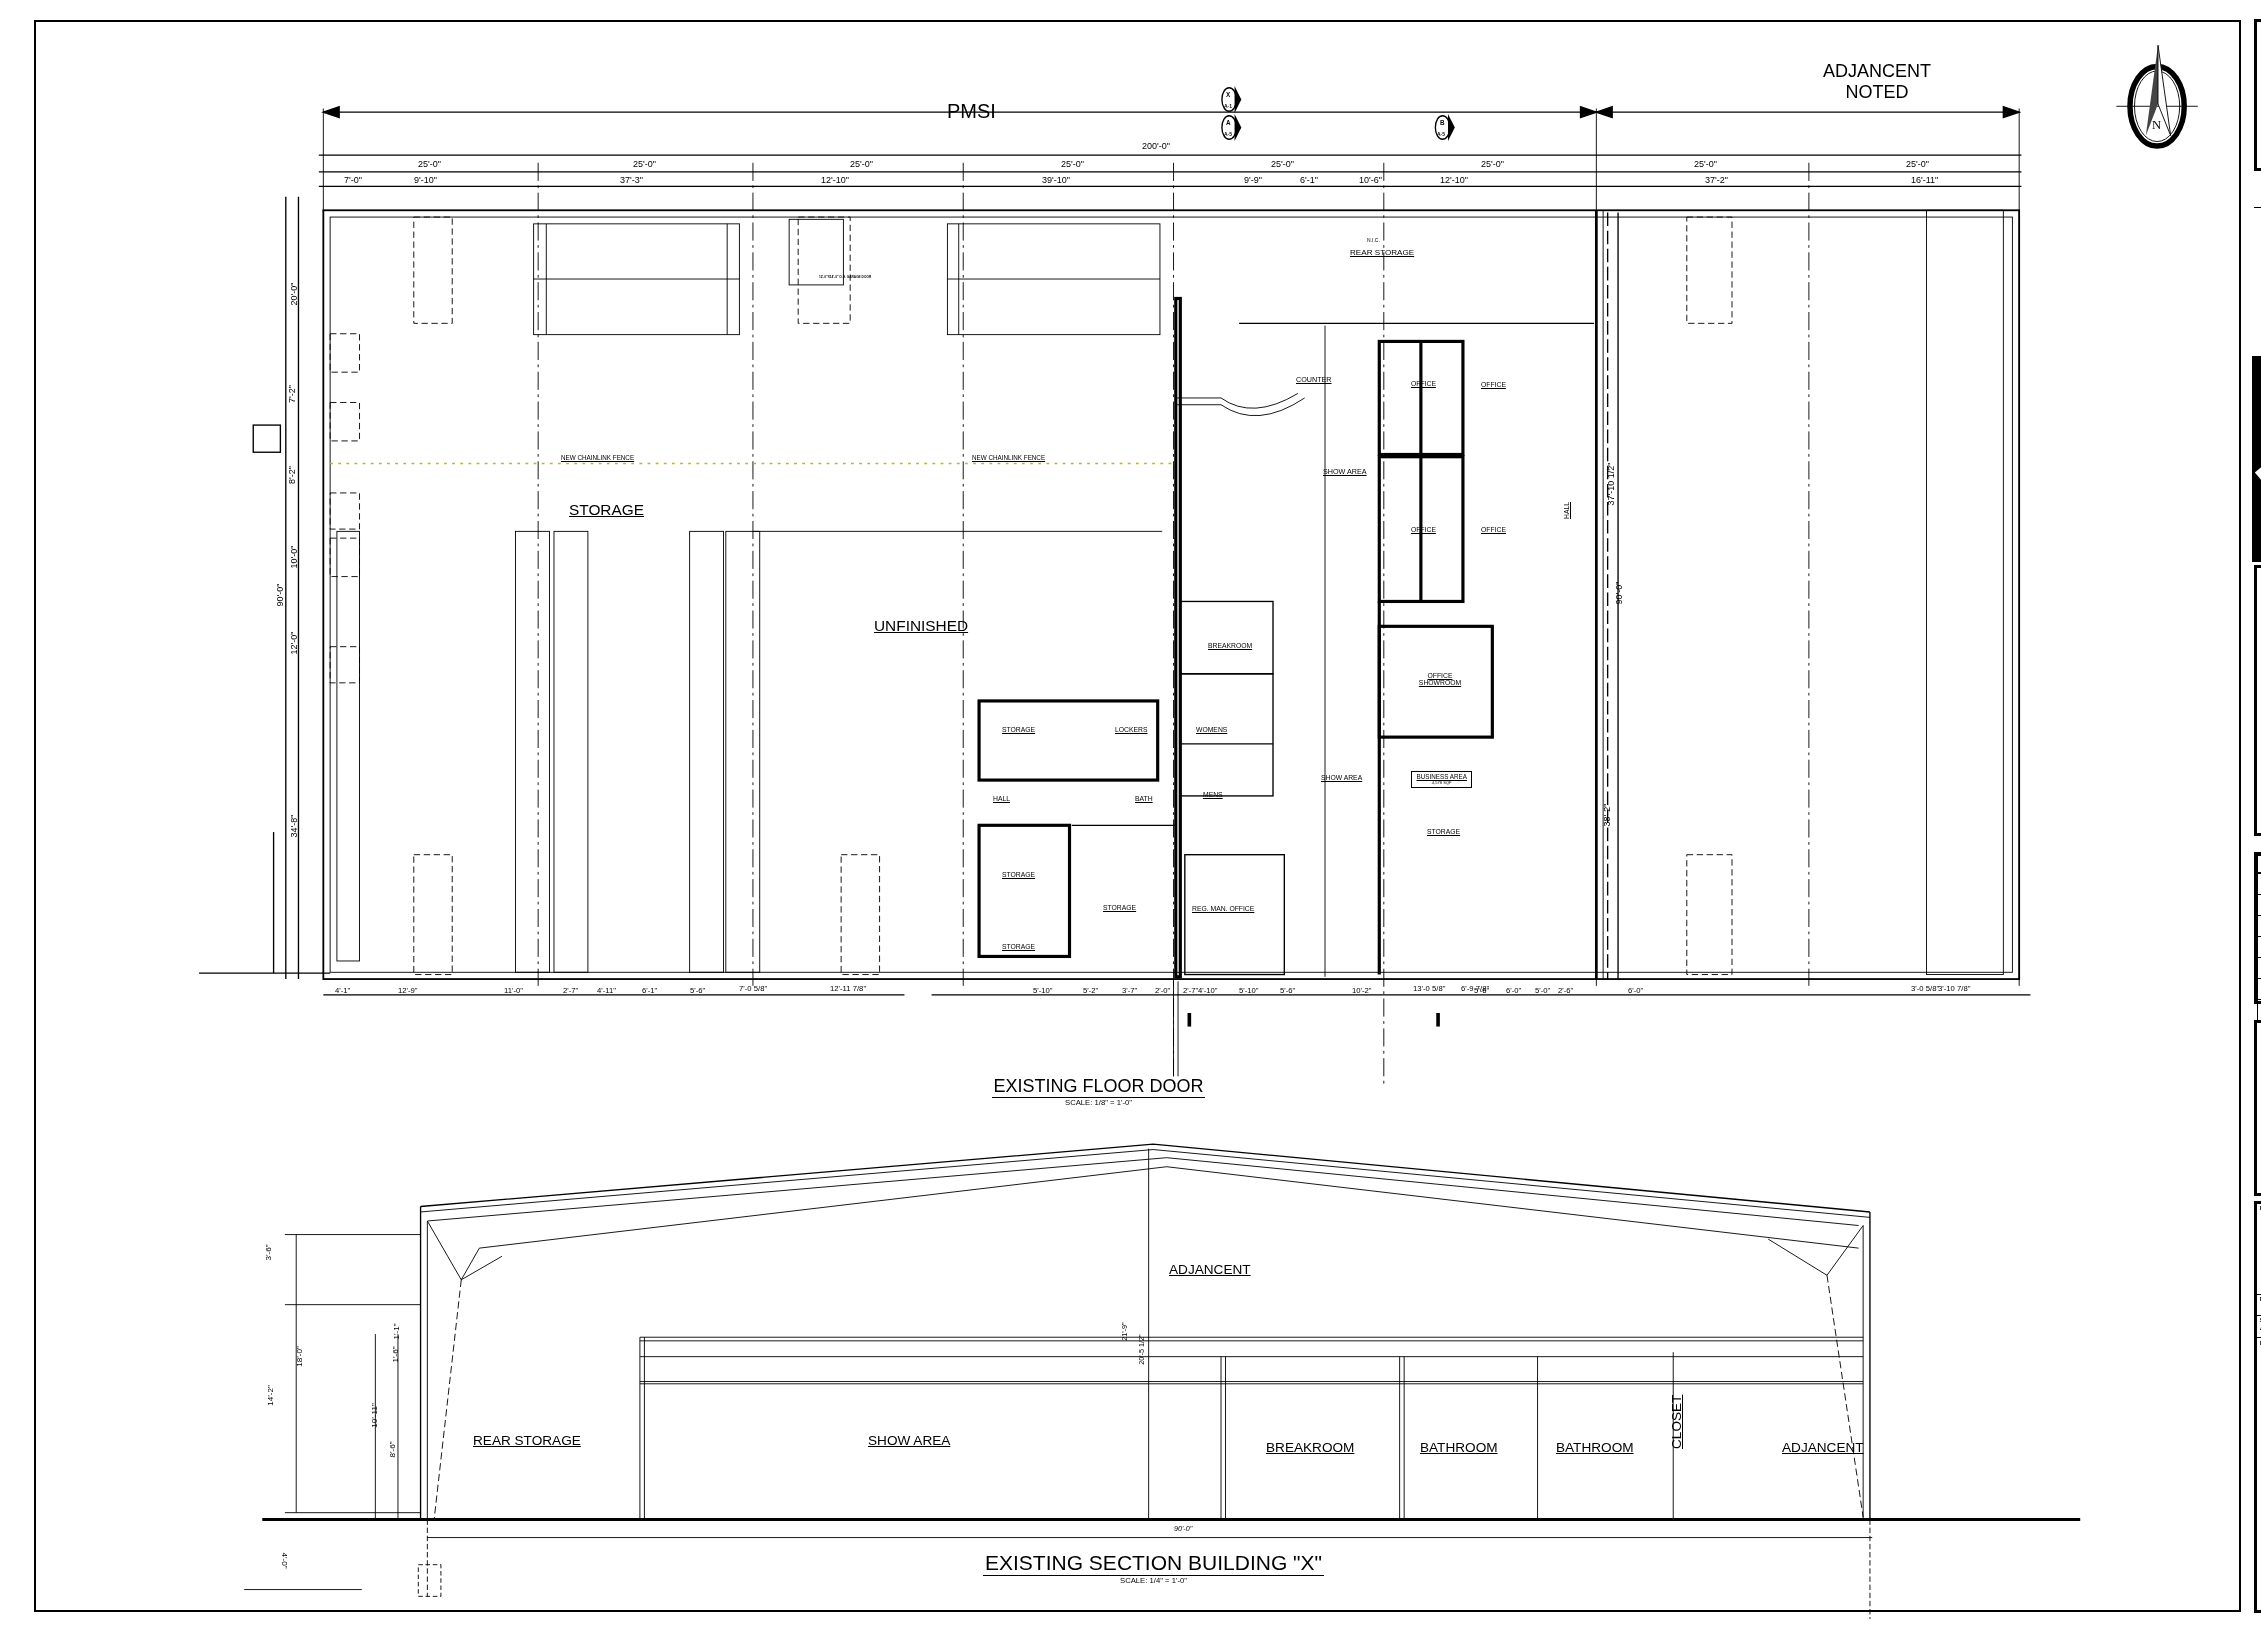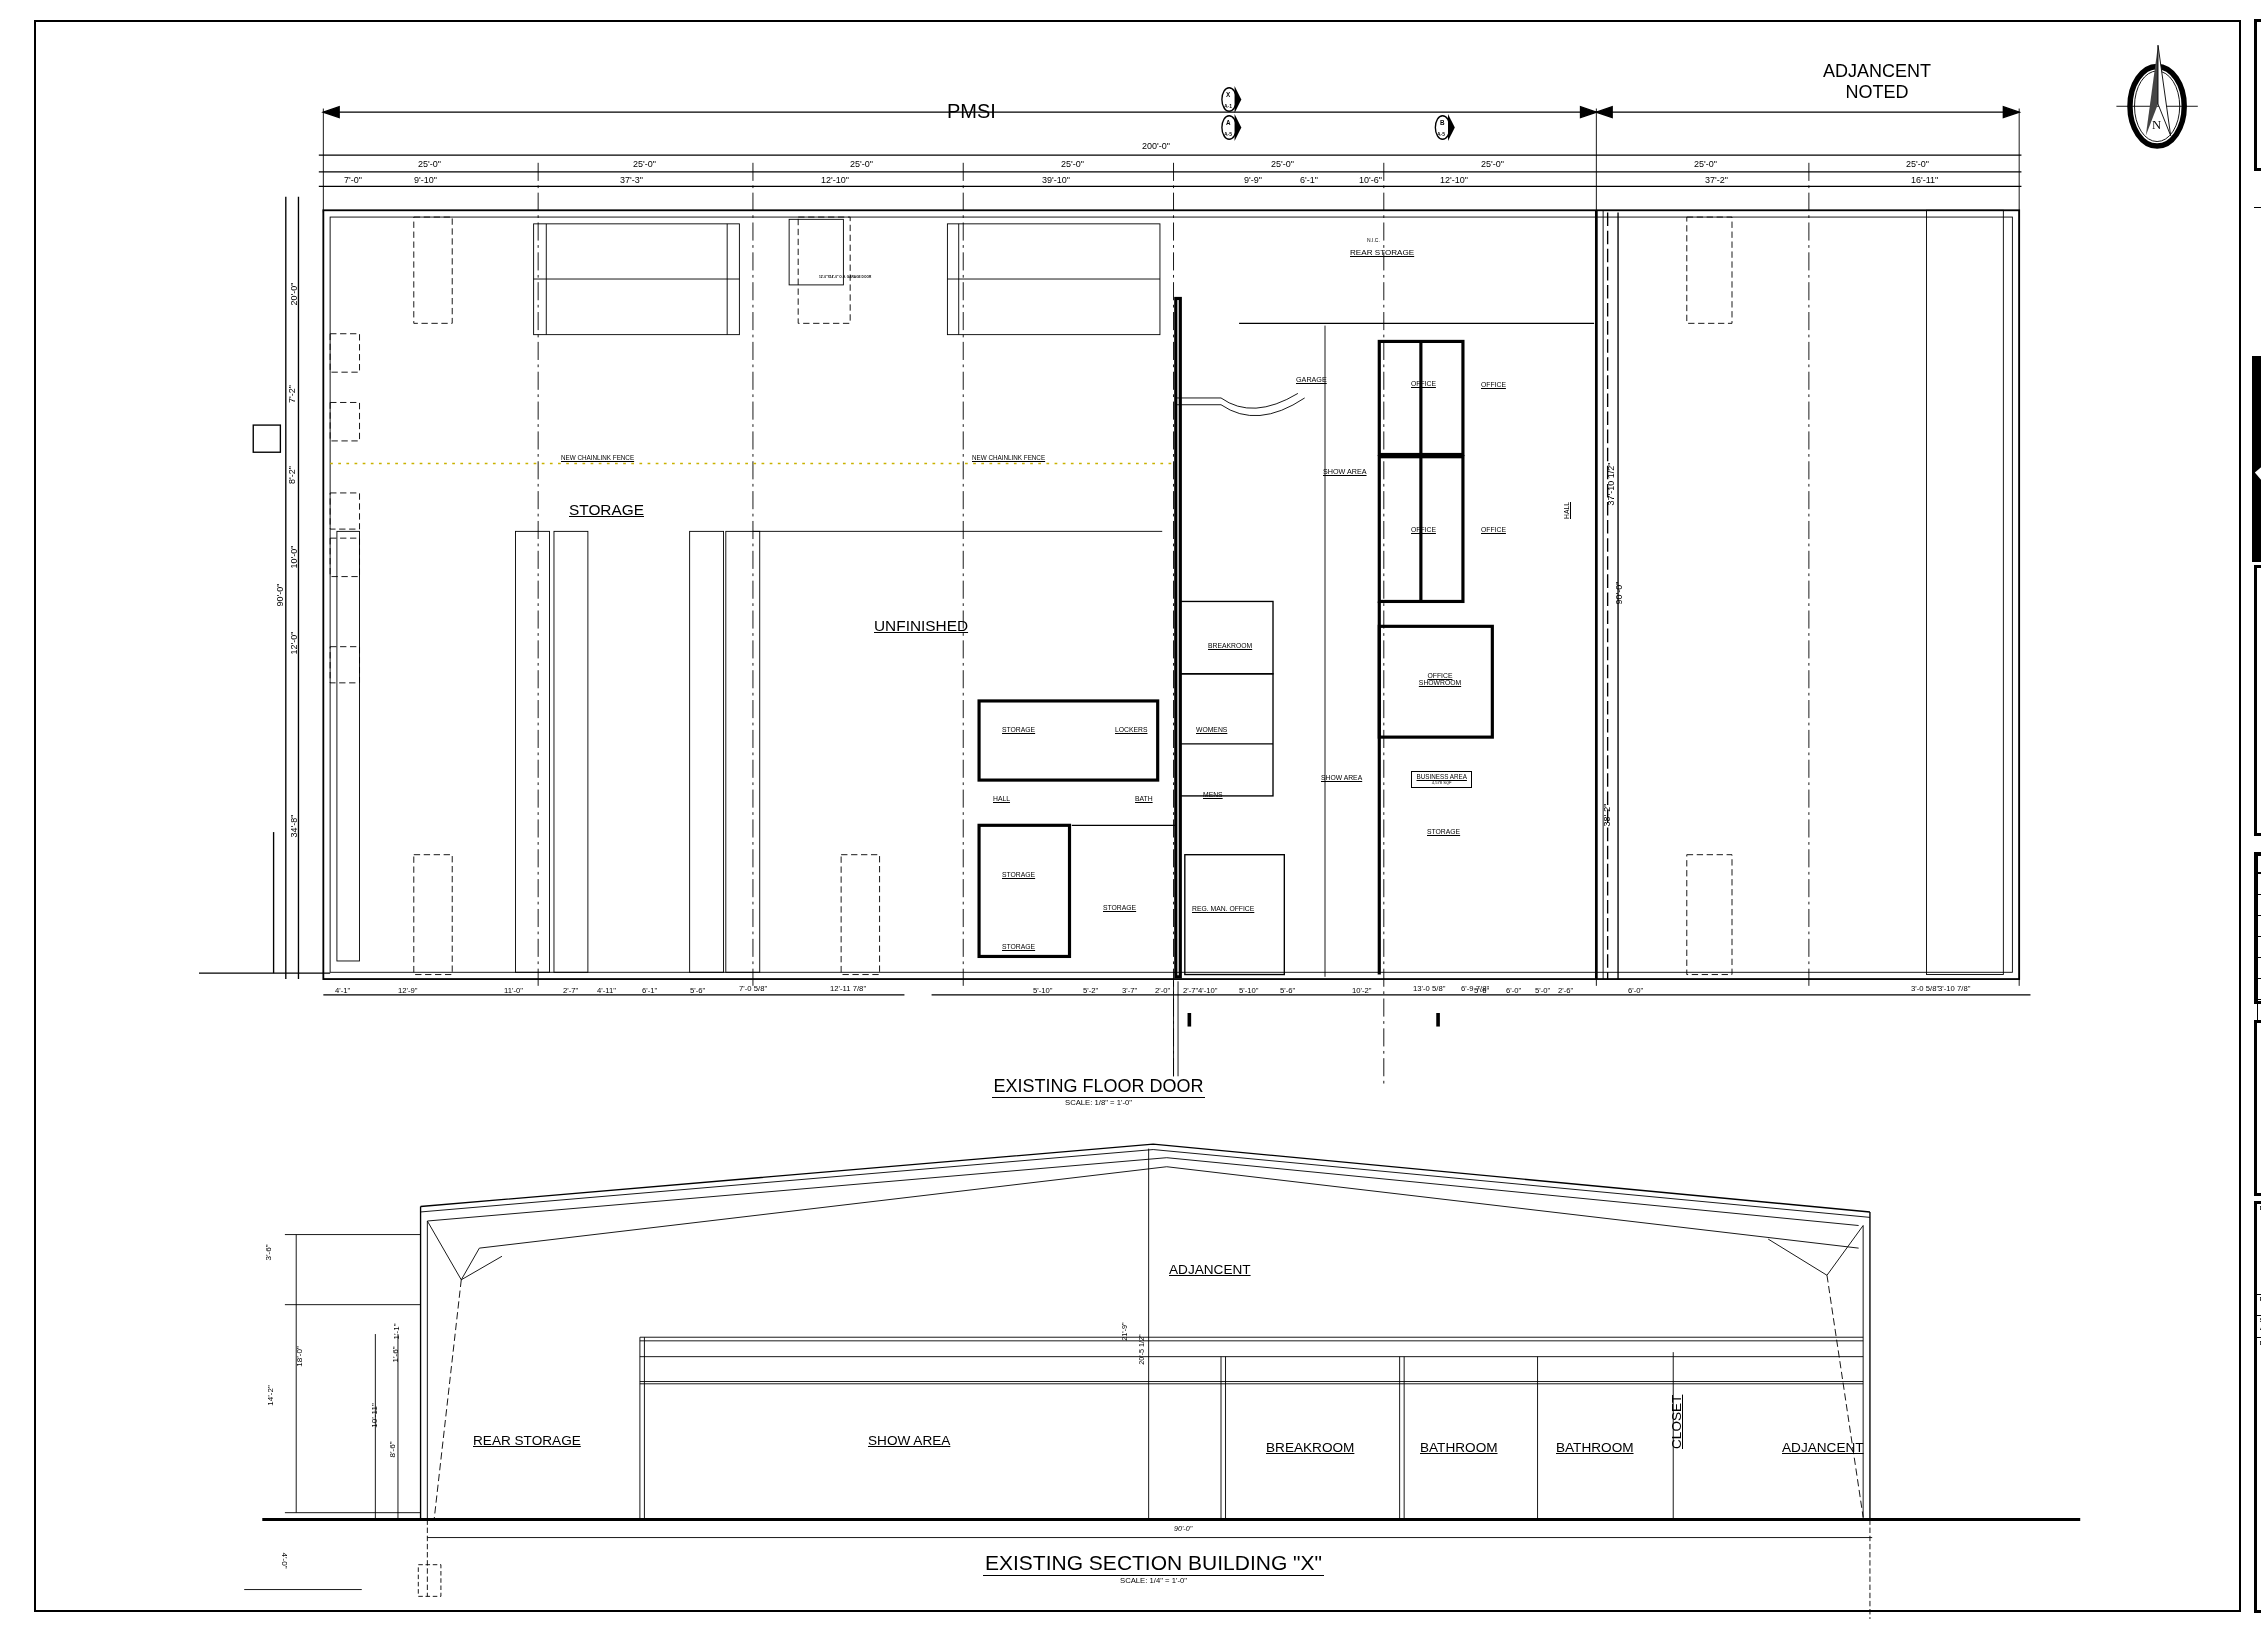--- a/index.html
+++ b/index.html
@@ -239,21 +239,21 @@
   <div class="lbl" style="left:283px;top:821px;font-size:9px;transform:rotate(-90deg);">34'-8"</div>
   <div class="lbl" style="left:269px;top:590px;font-size:9px;transform:rotate(-90deg);">90'-0"</div>
   <div class="lbl" style="left:1608px;top:588px;font-size:9px;transform:rotate(-90deg);">90'-0"</div>
   <div class="lbl" style="left:1590px;top:479px;font-size:9px;transform:rotate(-90deg);">37'-10 1/2"</div>
   <div class="lbl" style="left:1596px;top:810px;font-size:9px;transform:rotate(-90deg);">38'-2"</div>
 
   <div class="lbl u" style="left:569px;top:501px;font-size:15.4px;">STORAGE</div>
   <div class="lbl u" style="left:874px;top:617px;font-size:15.4px;">UNFINISHED</div>
   <div class="lbl" style="left:1367px;top:237px;font-size:5px;">N.I.C.</div>
   <div class="lbl u" style="left:1350px;top:248px;font-size:8.1px;">REAR STORAGE</div>
-  <div class="lbl u" style="left:1296px;top:375px;font-size:7.2px;">GARAGE</div>
+  <div class="lbl u" style="left:1296px;top:375px;font-size:7.2px;">COUNTER</div>
   <div class="lbl u" style="left:1323px;top:467px;font-size:7.2px;">SHOW AREA</div>
   <div class="lbl u" style="left:1411px;top:380px;font-size:6.8px;">OFFICE</div>
   <div class="lbl u" style="left:1481px;top:381px;font-size:6.8px;">OFFICE</div>
   <div class="lbl u" style="left:1411px;top:526px;font-size:6.8px;">OFFICE</div>
   <div class="lbl u" style="left:1481px;top:526px;font-size:6.8px;">OFFICE</div>
   <div class="lbl u" style="left:1558px;top:507px;font-size:6.8px;transform:rotate(-90deg);">HALL</div>
   <div class="lbl u" style="left:1208px;top:642px;font-size:6.8px;">BREAKROOM</div>
   <div class="lbl u ctr" style="left:1413px;top:672px;font-size:6.8px;width:54px;white-space:normal;">OFFICE SHOWROOM</div>
   <div class="lbl u" style="left:1002px;top:726px;font-size:6.8px;">STORAGE</div>
   <div class="lbl u" style="left:1115px;top:726px;font-size:6.8px;">LOCKERS</div>

